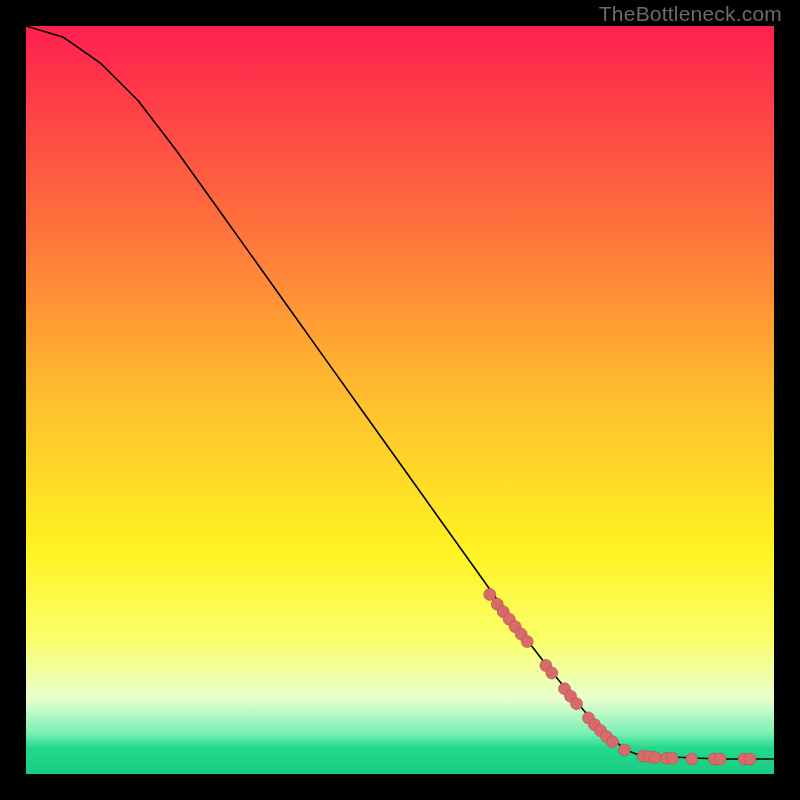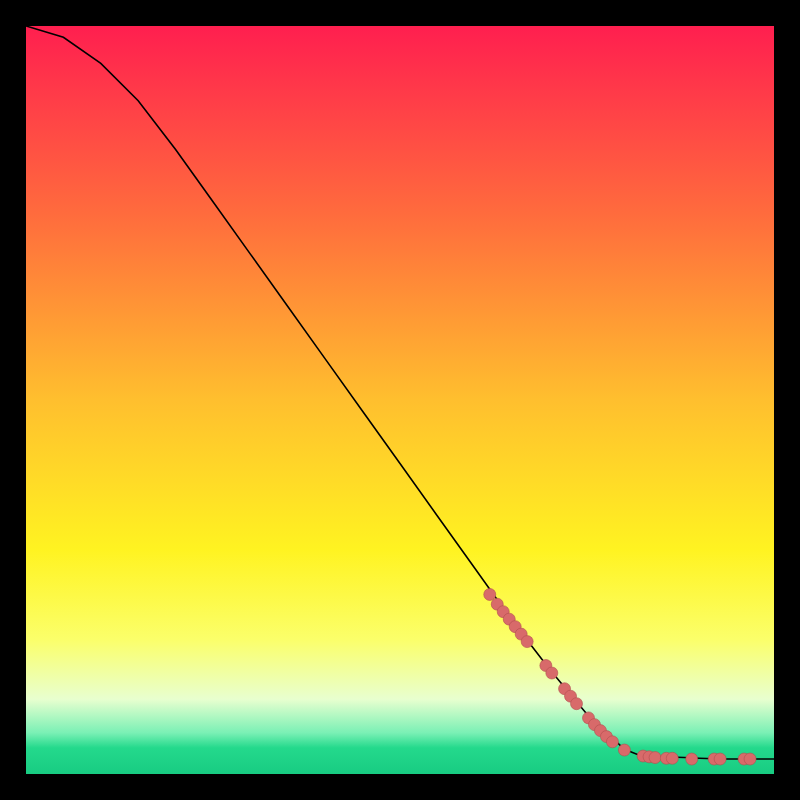--- a/index.html
+++ b/index.html
@@ -52,20 +52,21 @@
   .curve {
     fill: none;
     stroke: #000;
     stroke-width: 1.6;
   }
 </style>
 </head>
 <body>
 
 <div class="stage">
+  <div class="watermark">TheBottleneck.com</div>
 
   <svg class="plot" viewBox="0 0 748 748" preserveAspectRatio="none">
     <defs>
       <linearGradient id="bg-grad" x1="0" y1="0" x2="0" y2="1">
           <stop offset="0.00%" stop-color="#ff1f4f"></stop>
           <stop offset="25.00%" stop-color="#ff6b3d"></stop>
           <stop offset="50.00%" stop-color="#ffbf2e"></stop>
           <stop offset="70.00%" stop-color="#fff321"></stop>
           <stop offset="82.00%" stop-color="#fbff6a"></stop>
           <stop offset="90.00%" stop-color="#e8ffcf"></stop>

